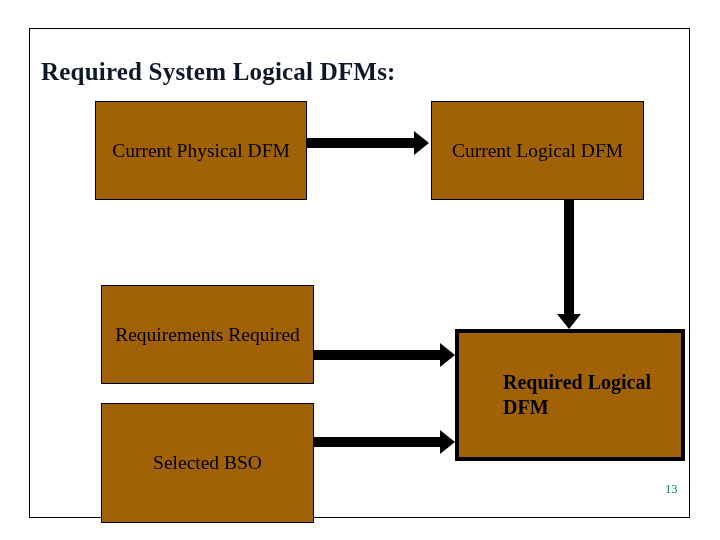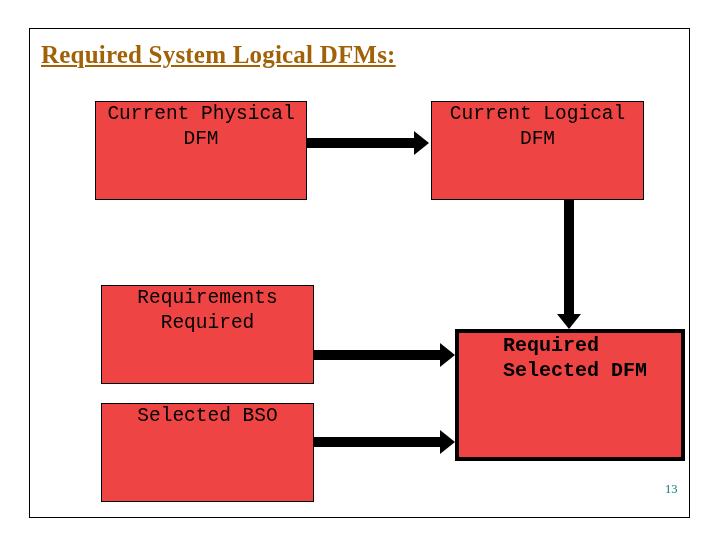--- a/index.html
+++ b/index.html
@@ -22,57 +22,56 @@
     top: 28px;
     width: 661px;
     height: 490px;
     border: 1px solid #000000;
     box-sizing: border-box;
     background: #ffffff;
   }
   #title {
     position: absolute;
     left: 41px;
-    top: 41px;
+    top: 58px;
     font-size: 25px;
     font-weight: bold;
-    color: #a16207;
+    color: #0f172a;
     letter-spacing: 0.2px;
     white-space: nowrap;
-    text-decoration: underline;
   }
   .box {
     position: absolute;
     box-sizing: border-box;
-    background: #ef4444;
+    background: #a16207;
     border: 1px solid #000000;
     display: flex;
+    align-items: center;
     justify-content: center;
     text-align: center;
     color: #000000;
     font-size: 19.5px;
     line-height: 1.30;
-    font-family: Liberation Mono, monospace;
   }
   .box.thick {
     border: 4px solid #000000;
   }
   .box.bold {
     font-weight: bold;
     font-size: 20px;
     justify-content: flex-start;
     text-align: left;
     padding-left: 44px;
     line-height: 1.25;
   }
   
   #box-current-physical { left: 95px;  top: 101px; width: 212px; height: 99px; }
   #box-current-logical  { left: 431px; top: 101px; width: 213px; height: 99px; }
   #box-requirements     { left: 101px; top: 285px; width: 213px; height: 99px; }
-  #box-selected-bso     { left: 101px; top: 403px; width: 213px; height: 99px; }
+  #box-selected-bso     { left: 101px; top: 403px; width: 213px; height: 120px; }
   #box-required-logical { left: 455px; top: 329px; width: 230px; height: 132px; }
 
   
   .arrow-h {
     position: absolute;
     height: 10px;
     background: #000000;
   }
   .arrow-h .head {
     position: absolute;
@@ -132,21 +131,21 @@
 
   <div class="box" id="box-requirements">
     <span>Requirements Required</span>
   </div>
 
   <div class="box" id="box-selected-bso">
     <span>Selected BSO</span>
   </div>
 
   <div class="box thick bold" id="box-required-logical">
-    <span>Required Selected DFM</span>
+    <span>Required Logical DFM</span>
   </div>
 
   <div class="arrow-h" id="arrow-physical-to-logical">
     <div class="head"></div>
   </div>
 
   <div class="arrow-h" id="arrow-requirements-to-required">
     <div class="head"></div>
   </div>
 

